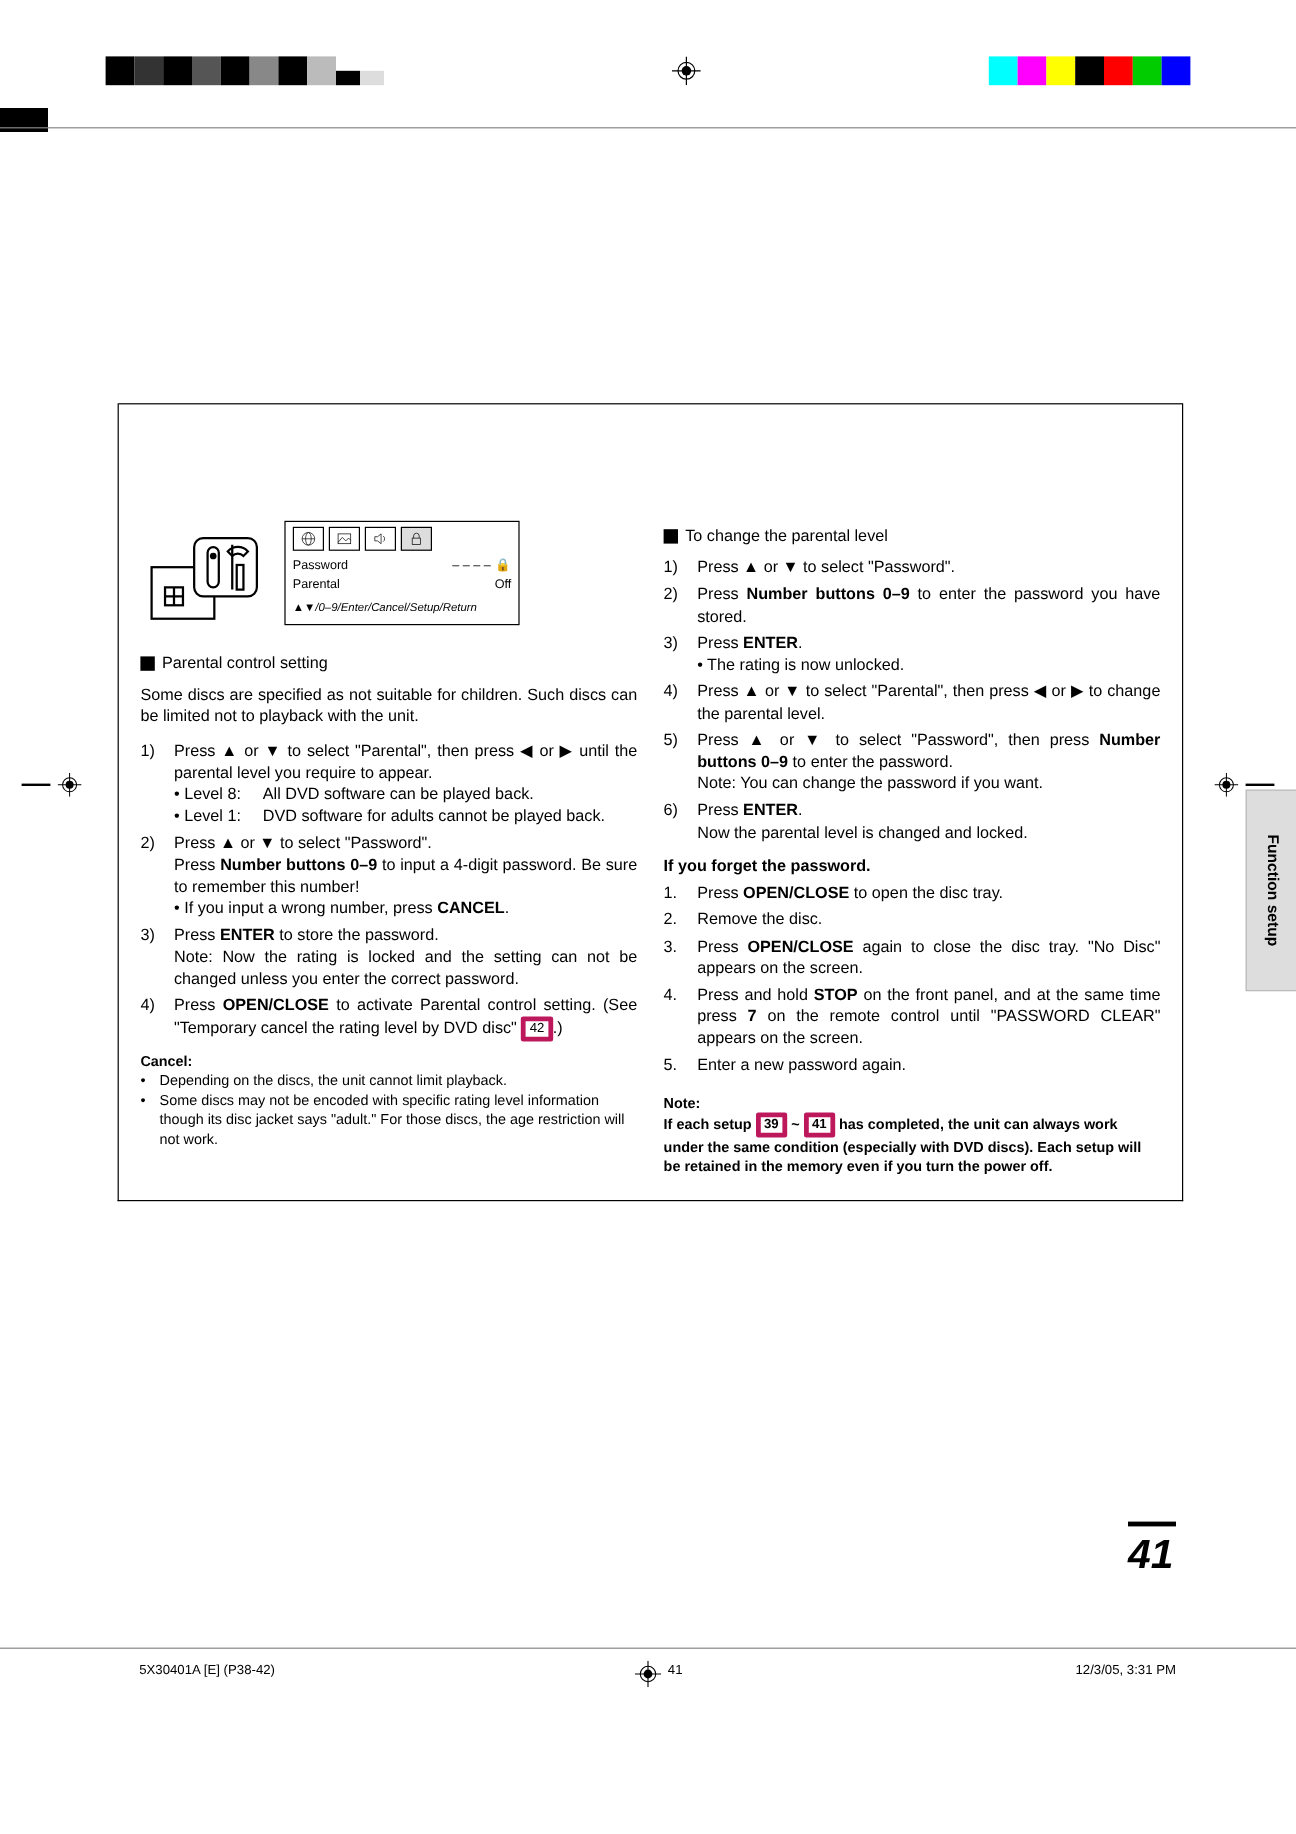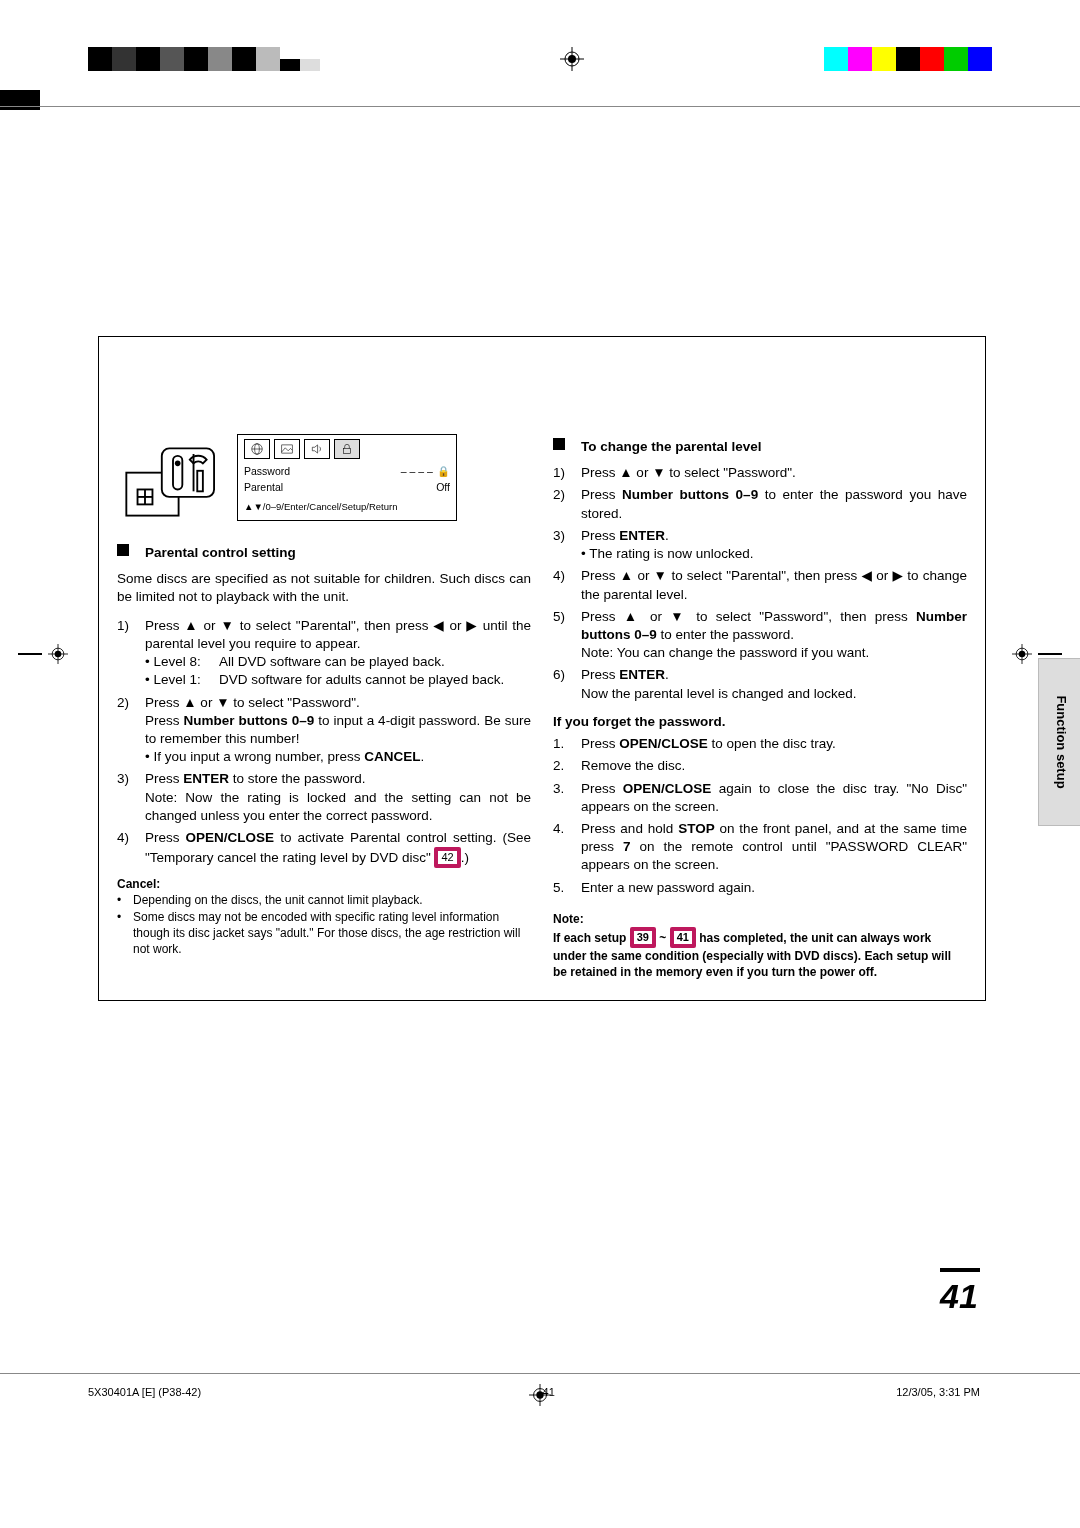--- a/index.html
+++ b/index.html
@@ -82,36 +82,36 @@
   .col-left { max-width: 414px; }
   .col-right { max-width: 414px; }
   .iconrow { display:flex; gap:8px; margin-bottom:14px; align-items:flex-start;}
   .illus {
     width: 112px; height: 96px;
     border:none;
     display:flex; align-items:center; justify-content:center;
   }
   .illus svg { width:100%; height:100%; }
   .menubox {
-    width: 220px;
+    width: 196px;
     border:1px solid #000;
     font-size:11px;
     padding:4px 6px 6px 6px;
   }
   .menubox .tabs { display:flex; gap:4px; margin-bottom:4px;}
   .menubox .tab {
     width:26px; height:20px; border:1px solid #000; display:flex;
     align-items:center; justify-content:center; font-size:10px;
   }
   .menubox .row { display:flex; justify-content:space-between; font-size:10.5px; padding:1px 0;}
-  .menubox .footer { font-size:9.5px; margin-top:6px;}
+  .menubox .footer { font-size:9.5px; margin-top:6px;font-style:italic;}
   .heading {
-    font-weight: bold;
+    font-weight: normal;
     margin: 4px 0 8px 0;
-    display:flex; align-items:flex-start; gap:16px;
+    display:flex; align-items:center; gap:6px;
   }
   .heading .sq {
     width:12px; height:12px; background:#000; display:inline-block;
   }
   .para { margin-bottom:10px; text-align: justify; text-justify: inter-word;}
   ol.steps { list-style:none; margin-left:0; padding:0;}
   ol.steps > li {
     display:flex; gap:6px; margin-bottom:4px; text-align: justify;
   }
   ol.steps > li .num { min-width:22px;}
@@ -157,21 +157,21 @@
   .pagenum .line {
     width:40px; height:4px; background:#000; margin-bottom:2px;
   }
   
   .crop-h {
     position:absolute;
     left:0; width:100%; height:1px; background:#888;
   }
   .footer-info {
     position:absolute;
-    left:88px; right:100px;
+    left:116px; right:100px;
     bottom: 128px;
     display:flex; justify-content:space-between;
     font-size:11px;
     color:#000;
   }
   .footer-reg {
     position:absolute;
     bottom:122px;
     left:50%;
     transform:translateX(-50%);

